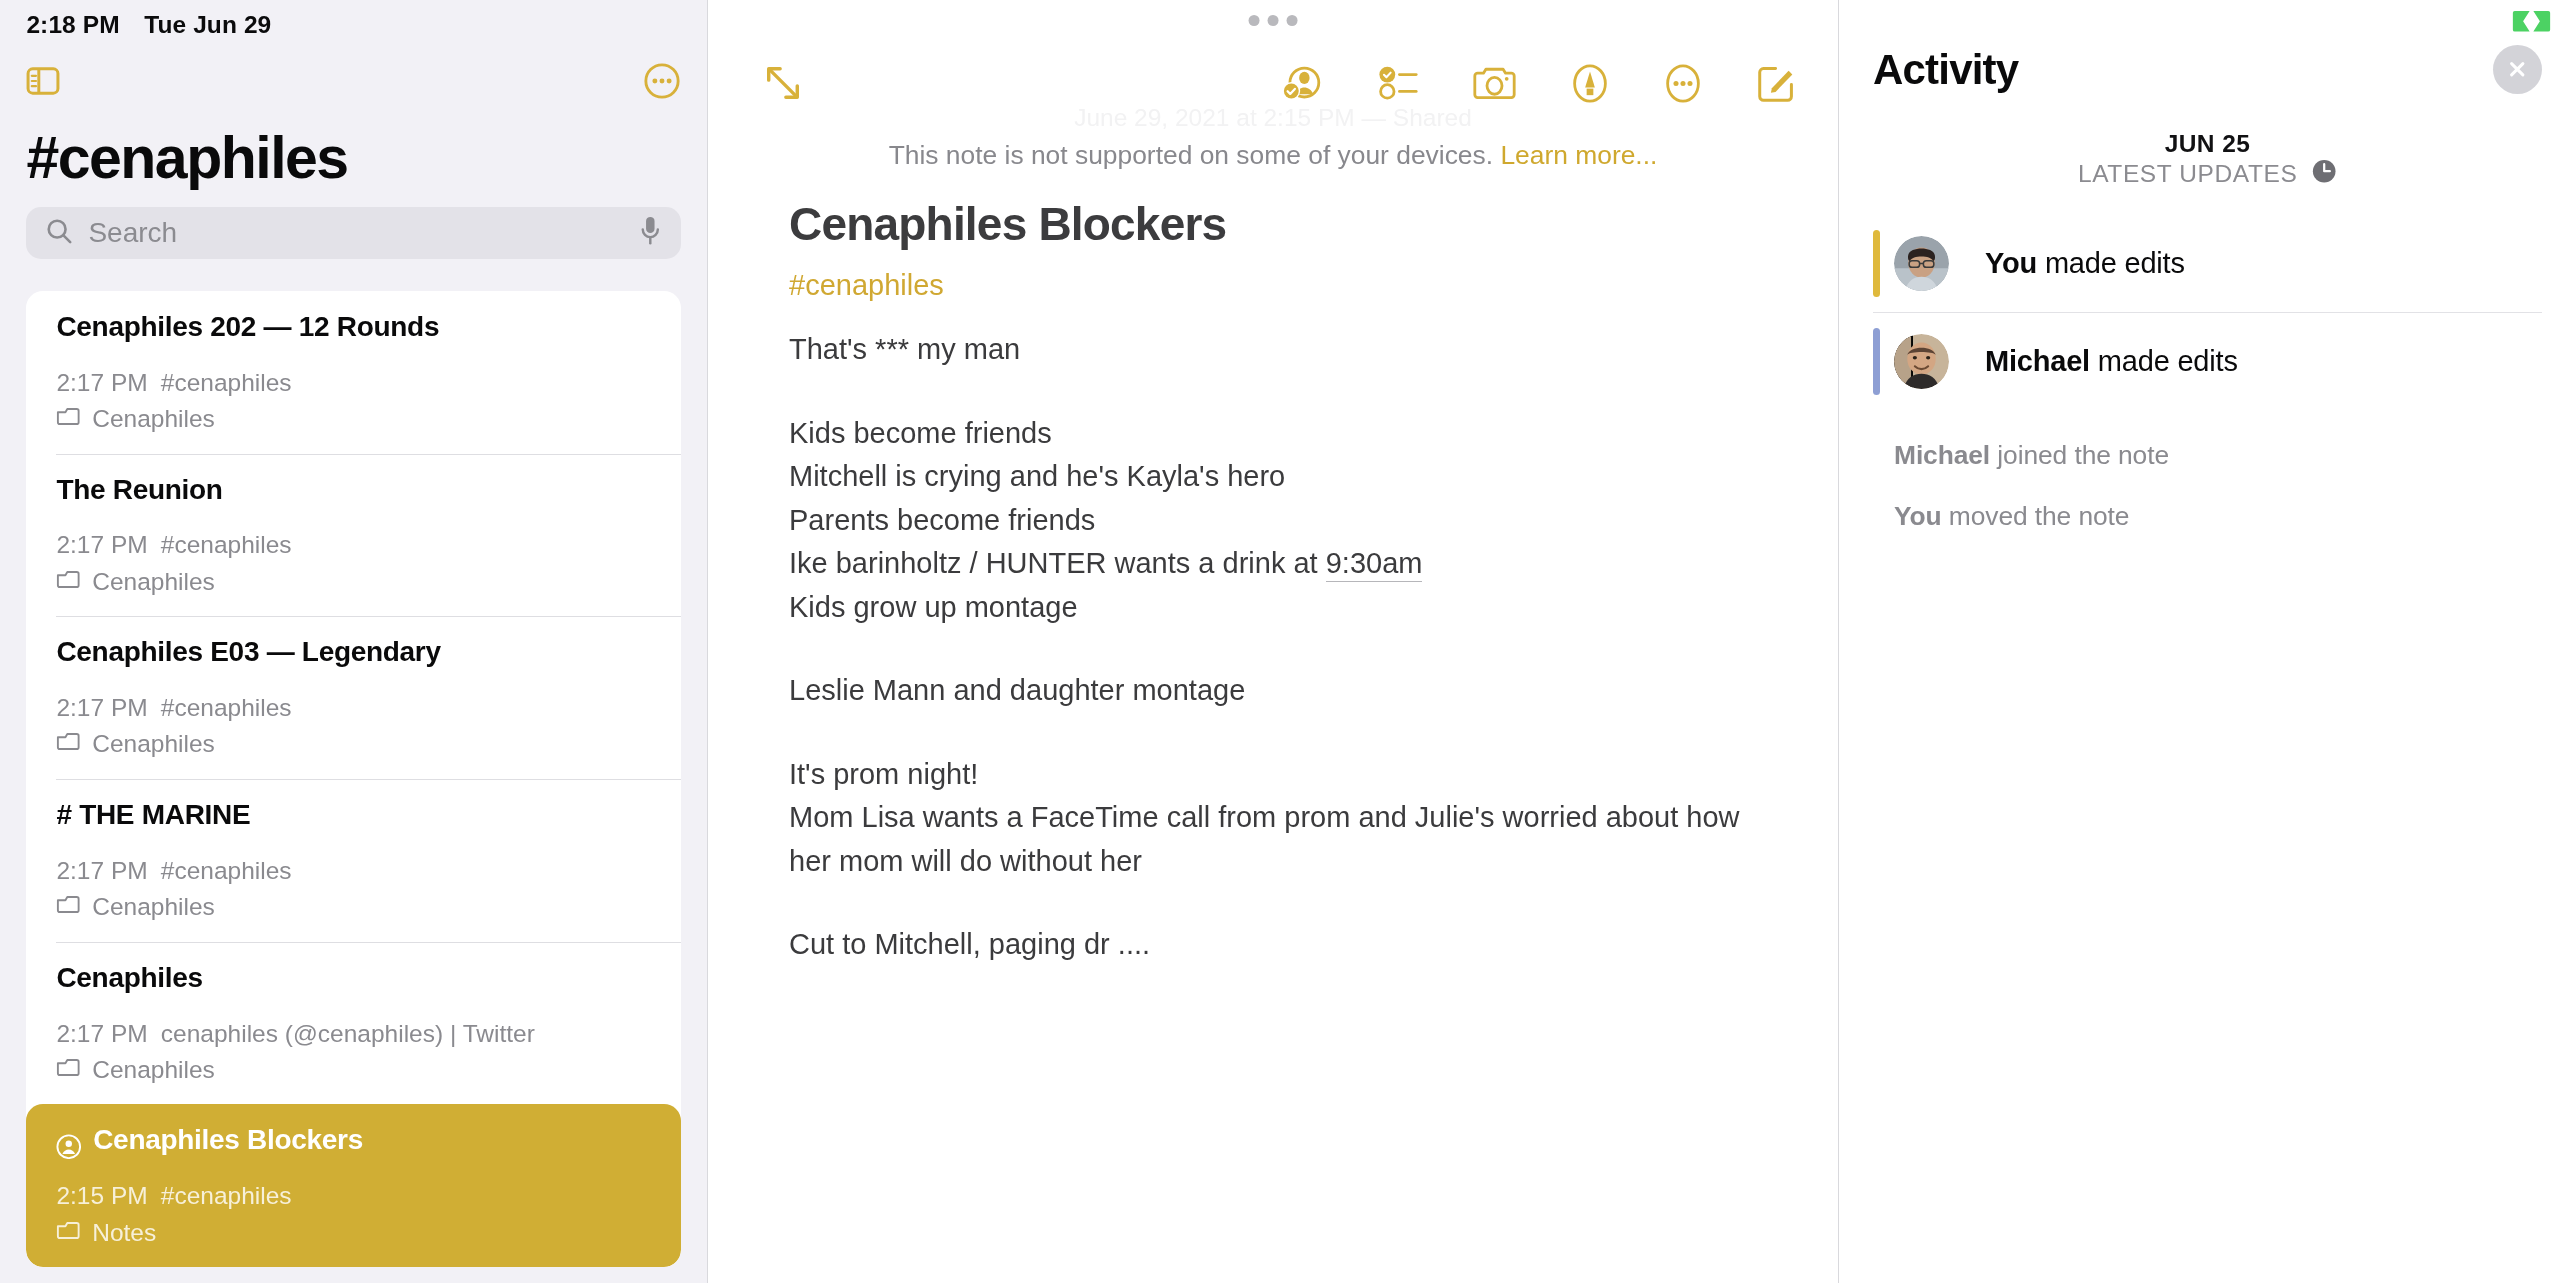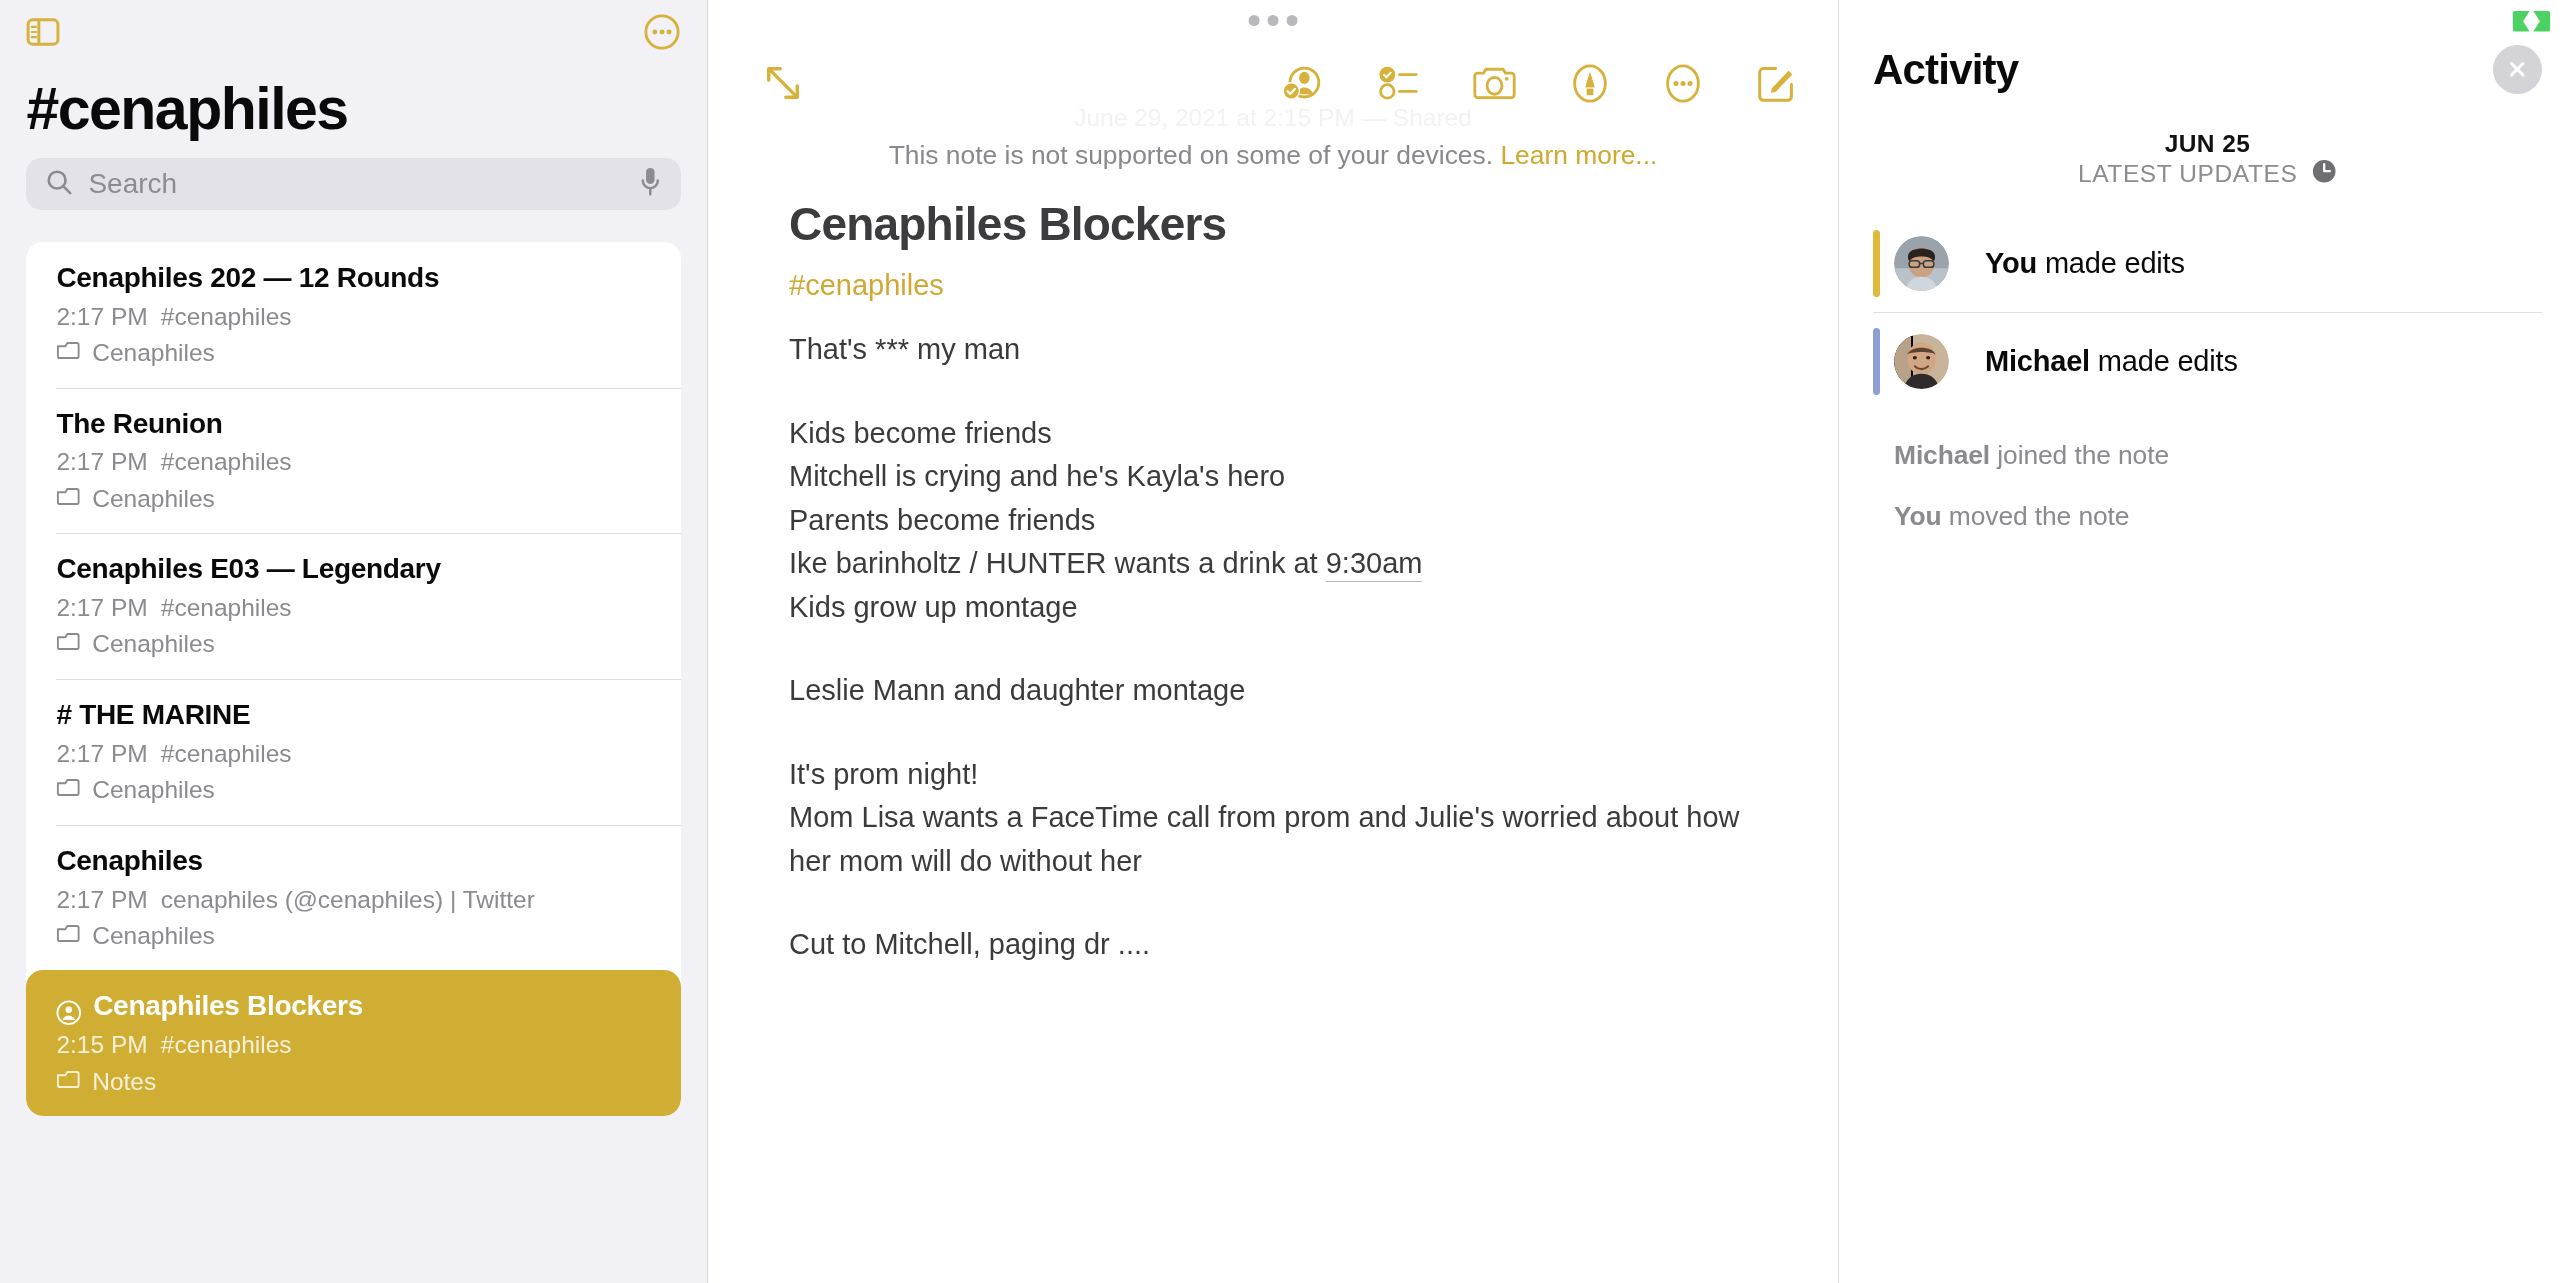--- a/index.html
+++ b/index.html
@@ -137,21 +137,21 @@
     overflow: hidden;
     text-overflow: clip;
     display: flex;
     align-items: flex-end;
     gap: 11.3px;
   }
   .note-meta {
     font-size: 24.5px;
     color: #8a8a8f;
     line-height: 1.45;
-    margin-top: 2px;
+    margin-top: 19px;
     white-space: nowrap;
     overflow: hidden;
   }
   .note-meta .time { margin-right: 13.2px; }
   .note-folder {
     font-size: 24.5px;
     color: #8a8a8f;
     display: flex;
     align-items: center;
     gap: 11.3px;
@@ -379,20 +379,24 @@
   }
   .act-sub b { font-weight: 700; color: #8a8a8f; }
 </style>
 </head>
 <body>
 
 <div class="app">
 
   <div class="sidebar">
 
+    <div class="status-bar">
+      <span>2:18 PM</span>
+      <span>Tue Jun 29</span>
+    </div>
 
     <div class="sb-toolbar">
       <span class="icon-btn">
         <svg width="34" height="28" viewBox="0 0 36 30" fill="none">
           <rect x="2" y="2" width="32" height="26" rx="5" stroke="#d8b13a" stroke-width="3.2"></rect>
           <line x1="13.5" y1="3" x2="13.5" y2="27" stroke="#d8b13a" stroke-width="3.2"></line>
           <line x1="6" y1="9.5" x2="10.5" y2="9.5" stroke="#d8b13a" stroke-width="2.4" stroke-linecap="round"></line>
           <line x1="6" y1="15" x2="10.5" y2="15" stroke="#d8b13a" stroke-width="2.4" stroke-linecap="round"></line>
           <line x1="6" y1="20.5" x2="10.5" y2="20.5" stroke="#d8b13a" stroke-width="2.4" stroke-linecap="round"></line>
         </svg>

